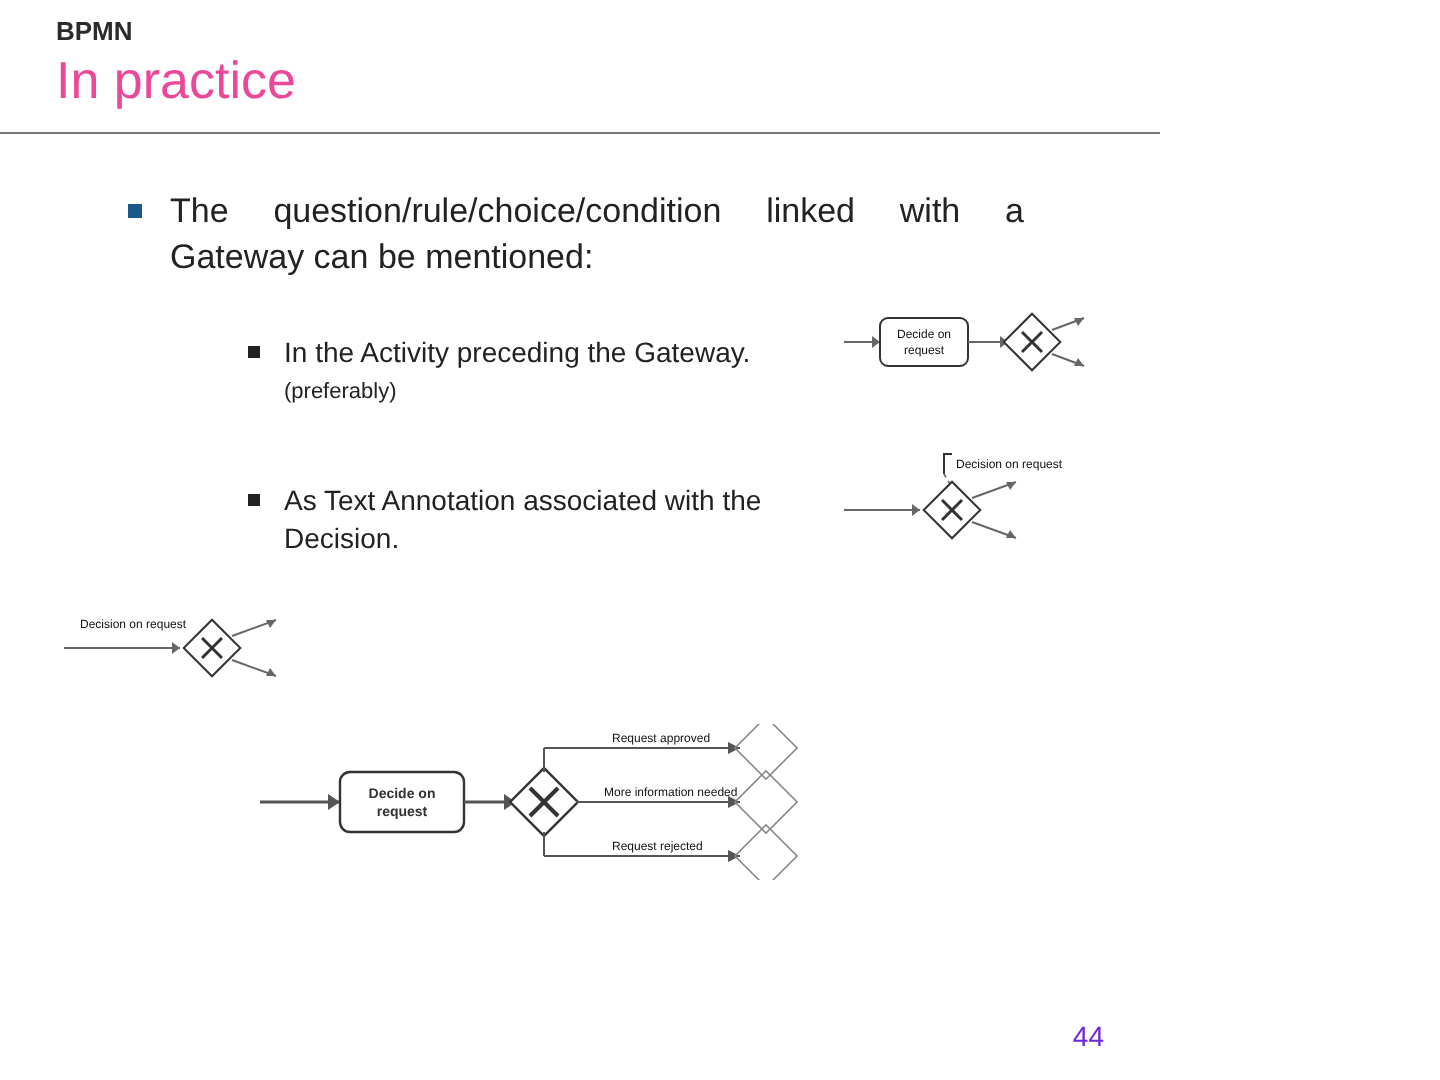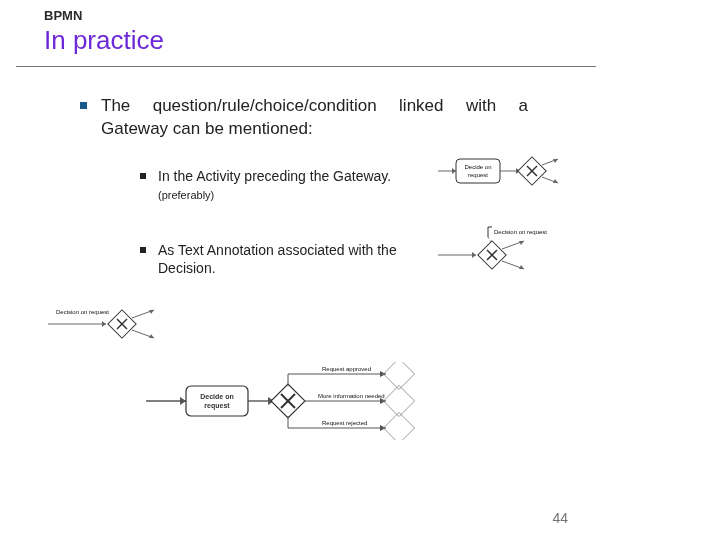--- a/index.html
+++ b/index.html
@@ -11,33 +11,32 @@
     font-family: Arial, Helvetica, sans-serif;
     color: #222;
     position: relative;
     overflow: hidden;
   }
   .slide {
     position: relative;
     width: 580px;
     height: 540px;
     box-sizing: border-box;
-    margin-left: 16px;
   }
   .header {
     padding: 8px 28px 4px 28px;
   }
   .supertitle {
     font-size: 13px;
     font-weight: bold;
     color: #2b2b2b;
   }
   .title {
     font-size: 26px;
-    color: #6d28d9;
+    color: #ec4899;
     margin-top: 2px;
     margin-bottom: 6px;
   }
   .hr {
     height: 1px;
     background: #777;
     margin: 0 0 28px 0;
   }
   .content {
     padding: 0 28px 0 28px;
@@ -81,21 +80,21 @@
   }
   .block2 .left { flex: 1 1 auto; }
   .block2 .right {
     flex: 0 0 auto;
     margin-left: 4px;
   }
   .pagenum {
     position: absolute;
     right: 28px;
     bottom: 14px;
-    color: #737373;
+    color: #6d28d9;
     font-size: 14px;
   }
   
   svg { display: block; }
   .diag-label { font-size: 6px; fill: #111; }
   .diag-label2 { font-size: 7px; fill: #333; }
 </style>
 </head>
 <body>
 <div class="slide">

